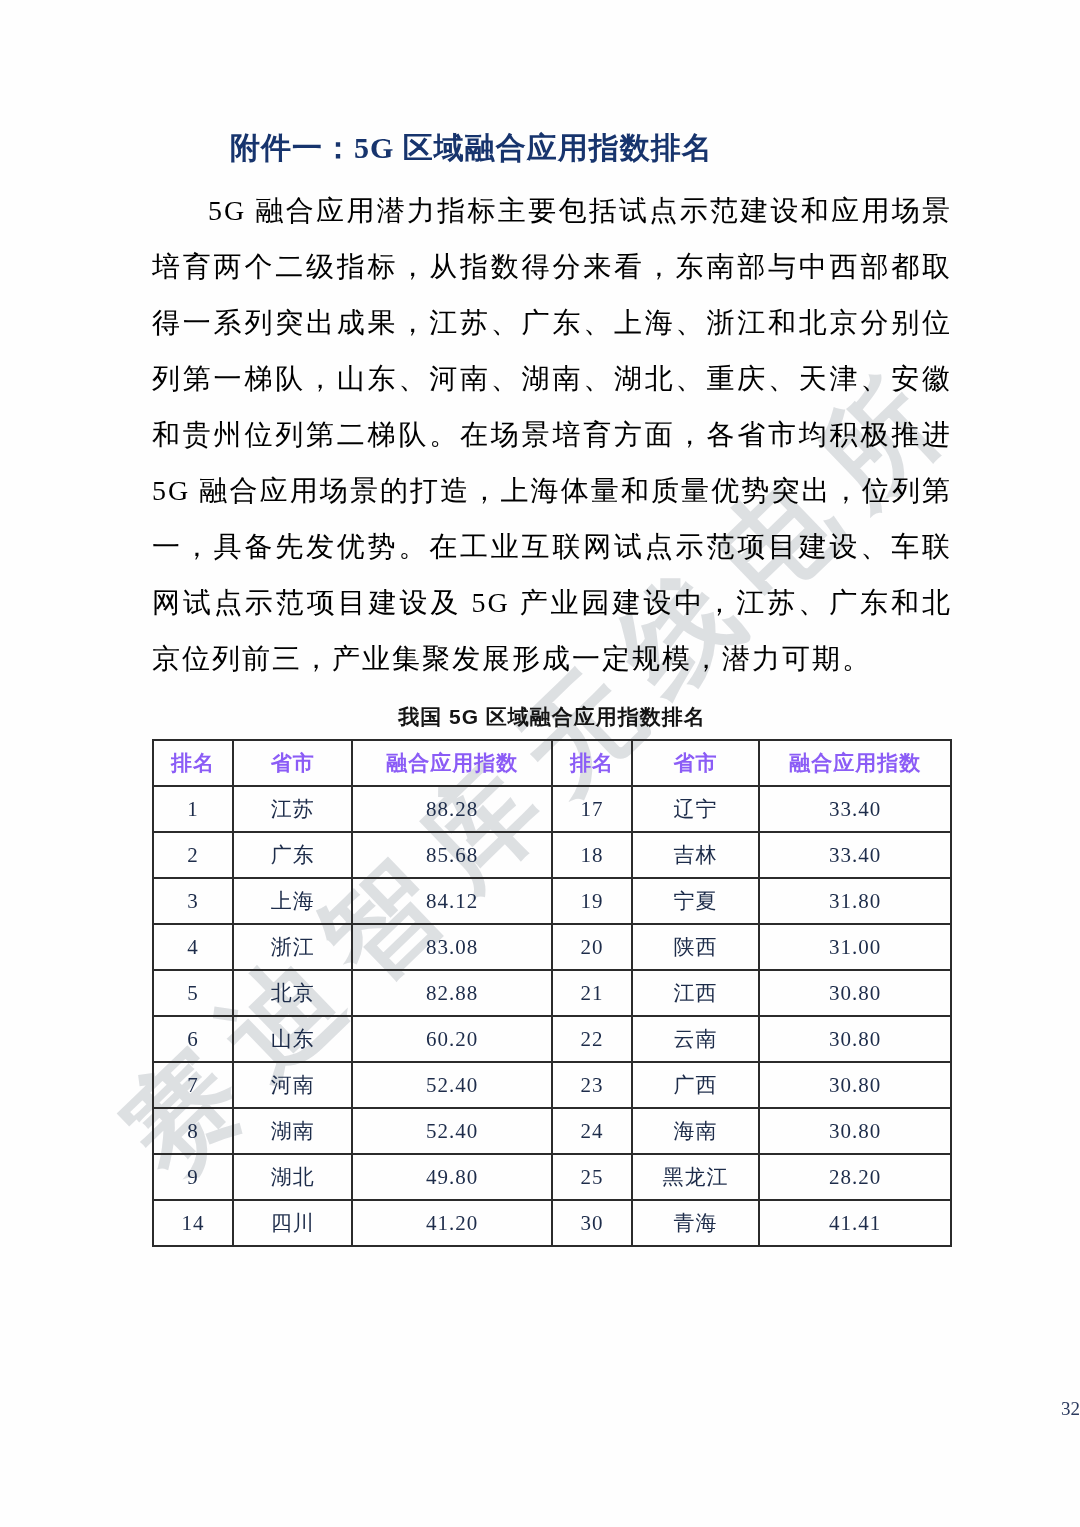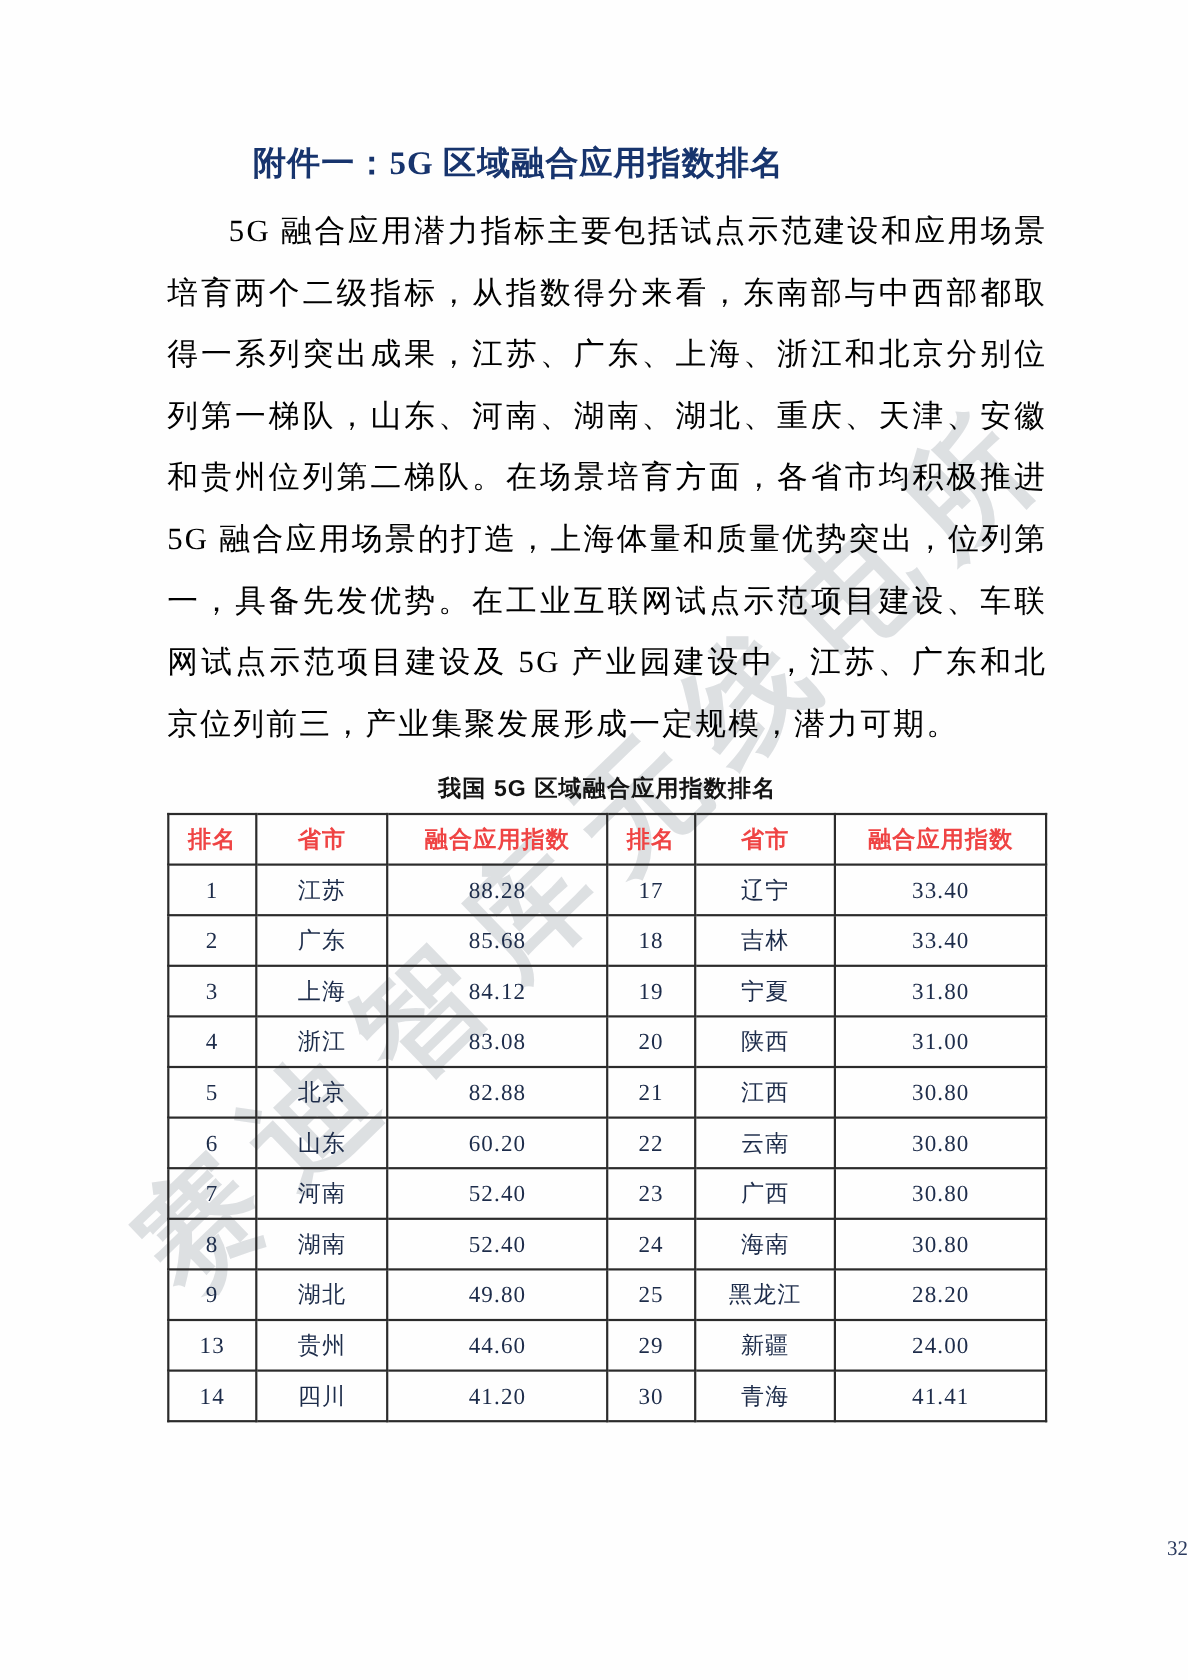--- a/index.html
+++ b/index.html
@@ -65,21 +65,21 @@
   }
   table.rank-table th, table.rank-table td {
     border: 2px solid #2b2b2b;
     text-align: center;
     vertical-align: middle;
     padding: 8px 4px;
   }
   table.rank-table th {
     font-size: 21px;
     font-weight: bold;
-    color: #ef4444;
+    color: #8b5cf6;
     font-family: "Liberation Sans", sans-serif;
     letter-spacing: 1px;
   }
   table.rank-table td {
     font-size: 21px;
     color: #1d2c4a;
     font-family: "Liberation Serif", serif;
     letter-spacing: 1px;
   }
   .page-number {
@@ -194,28 +194,20 @@
           </tr>
           <tr>
             <td>9</td>
             <td>湖北</td>
             <td>49.80</td>
             <td>25</td>
             <td>黑龙江</td>
             <td>28.20</td>
           </tr>
           <tr>
-            <td>13</td>
-            <td>贵州</td>
-            <td>44.60</td>
-            <td>29</td>
-            <td>新疆</td>
-            <td>24.00</td>
-          </tr>
-          <tr>
             <td>14</td>
             <td>四川</td>
             <td>41.20</td>
             <td>30</td>
             <td>青海</td>
             <td>41.41</td>
           </tr>
         </tbody>
     </table>
 

